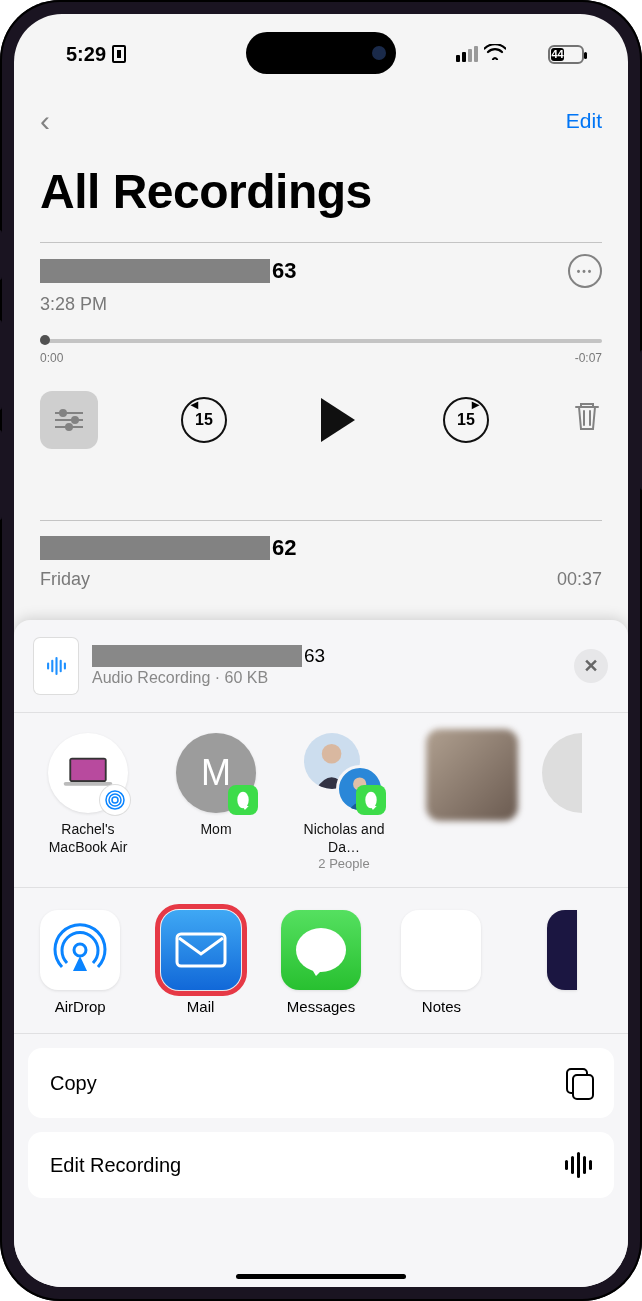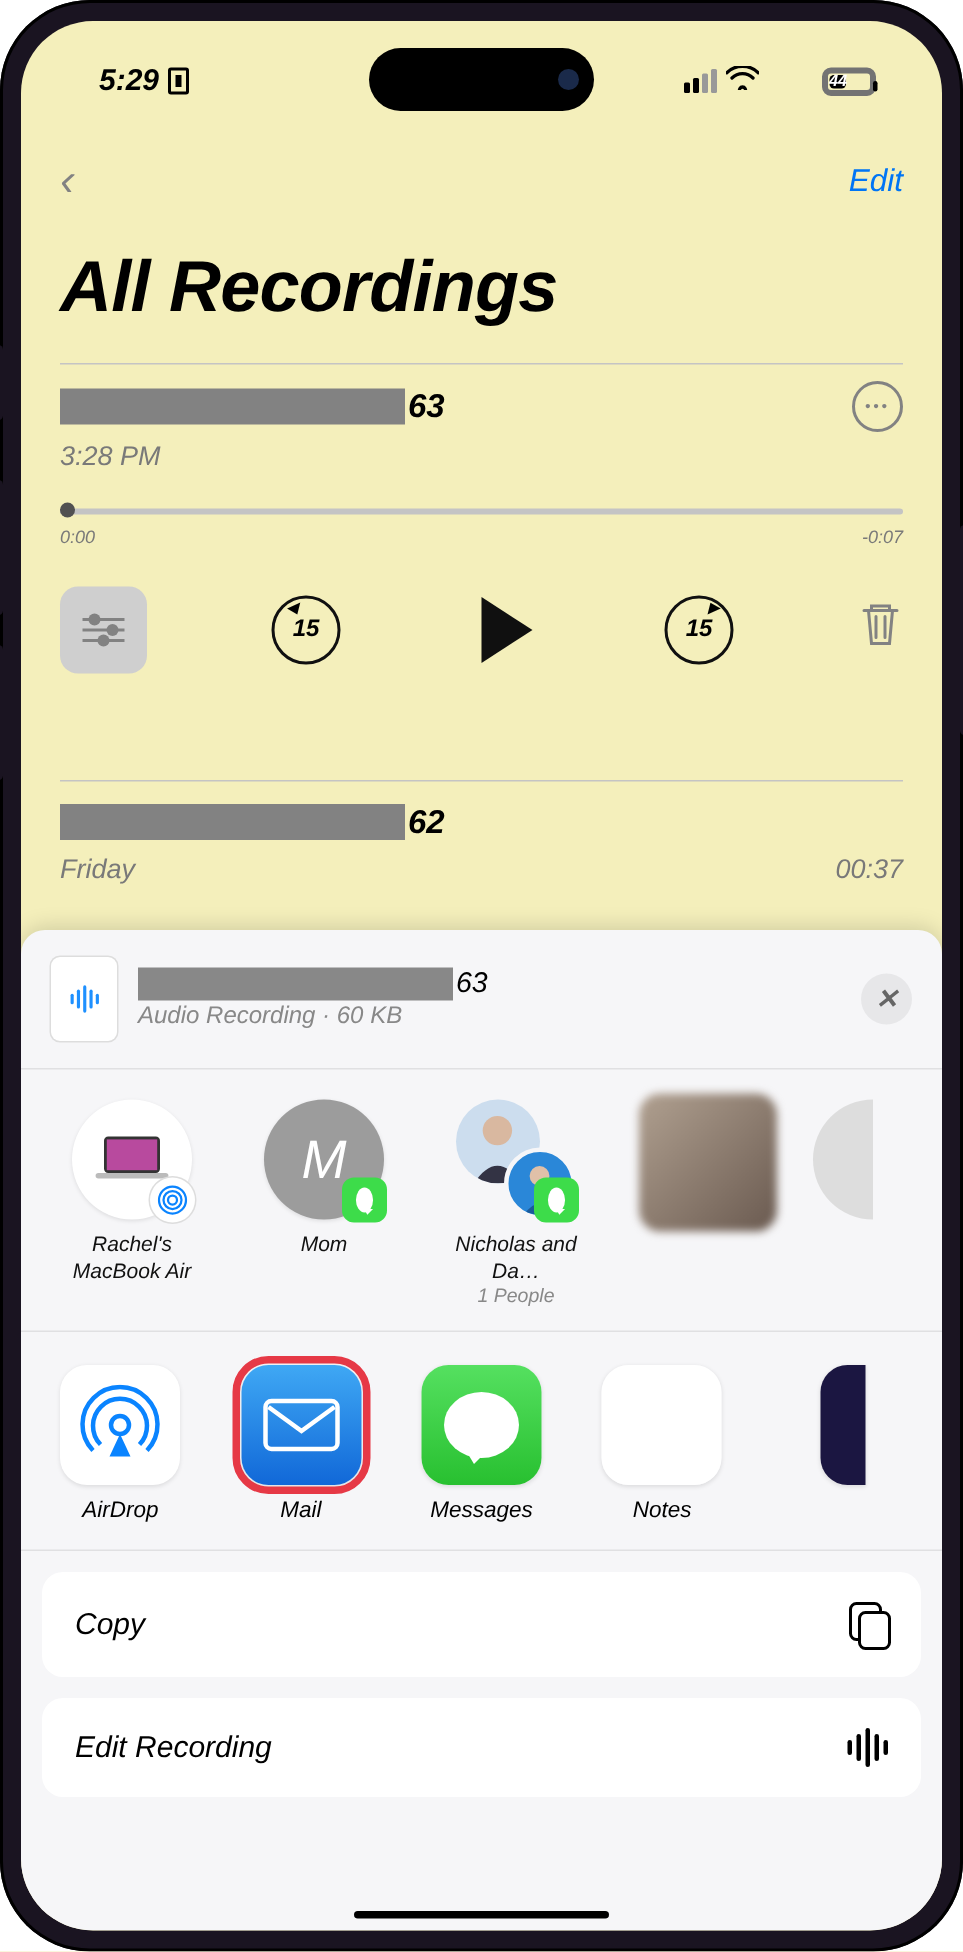--- a/index.html
+++ b/index.html
@@ -23,25 +23,24 @@
     background: #1a1421;
     border-radius: 4px;
   }
   .side-btn.left1 { left: -4px; top: 230px; width: 6px; height: 50px; }
   .side-btn.left2 { left: -4px; top: 320px; width: 6px; height: 90px; }
   .side-btn.left3 { left: -4px; top: 430px; width: 6px; height: 90px; }
   .side-btn.right1 { right: -4px; top: 350px; width: 6px; height: 140px; }
   .screen {
     width: 100%;
     height: 100%;
-    background: #fef9c3;
+    background: #ffffff;
     border-radius: 48px;
     overflow: hidden;
     position: relative;
-    font-style: italic;
   }
   .island {
     position: absolute;
     top: 18px;
     left: 50%;
     transform: translateX(-50%);
     width: 150px;
     height: 42px;
     background: #000;
     border-radius: 22px;
@@ -75,21 +74,21 @@
   .cellular span {
     width: 4px; background: #000; border-radius: 1px;
   }
   .cellular span:nth-child(1){height:7px;}
   .cellular span:nth-child(2){height:10px;}
   .cellular span:nth-child(3){height:13px; background:#999;}
   .cellular span:nth-child(4){height:16px; background:#999;}
   .wifi-ico { font-size: 18px; }
   .battery {
     display: inline-flex; align-items: center; gap:2px;
-    border: 4px solid #737373; border-radius: 6px;
+    border: 2px solid #737373; border-radius: 6px;
     width: 36px; height: 19px; padding:1px; position:relative;margin-left:36px;
   }
   .battery::after{
     content:""; position:absolute; right:-5px; top:5px;
     width:3px; height:7px; background:#000; border-radius:2px;
   }
   .battery-fill {
     height:100%; width:44%; background:#000; border-radius:3px;
     display:flex; align-items:center; justify-content:center;
     color:#fff; font-size:11px; font-weight:700;
@@ -476,21 +475,21 @@
                 <svg class="person-svg" viewBox="0 0 40 50">
                   <circle cx="20" cy="15" r="9" fill="#e0c0a8"></circle>
                   <path d="M6 50 q14 -20 28 0" fill="#1a5a9a"></path>
                 </svg>
               </div>
             <div class="badge msg" style="position:absolute; bottom:-2px; right:-2px; width:30px; height:30px; border-radius:8px;">
               <div class="speech-bubble" style="transform:scale(0.38);"></div>
             </div>
           </div>
           <div class="contact-label">Nicholas and Da…</div>
-          <div class="contact-sub">1 People</div>
+          <div class="contact-sub">2 People</div>
         </div>
         <div class="contact">
           <div class="blur-tile"></div>
         </div>
         <div class="edge-circle"></div>
       </div>
 
       <div class="apps">
         <div class="app">
           <div class="app-tile">

